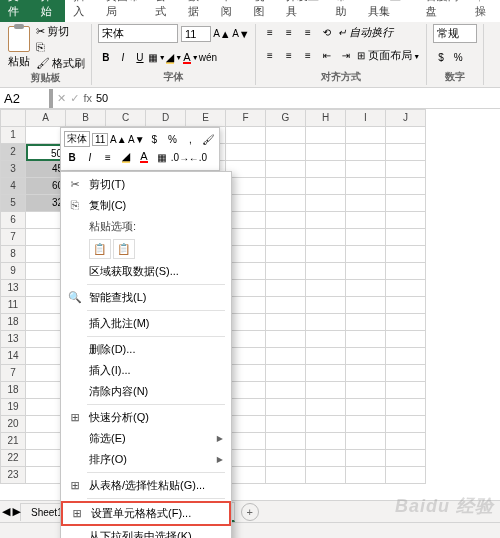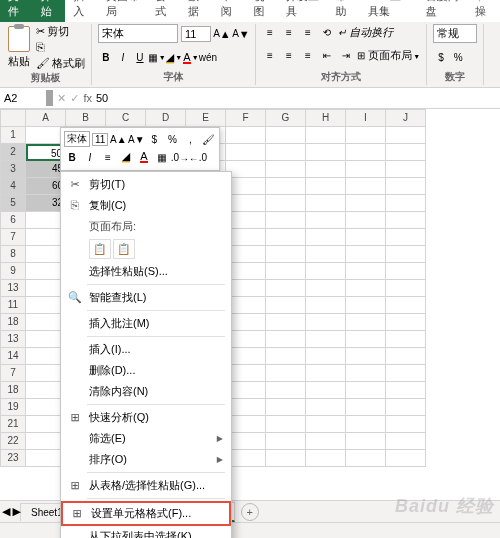--- a/index.html
+++ b/index.html
@@ -22,21 +22,21 @@
 .font-row{display:flex;gap:3px;align-items:center;margin-bottom:2px;}
 .font-select{border:1px solid #ababab;background:#fff;padding:1px 3px;font-size:11px;width:80px;}
 .size-select{border:1px solid #ababab;background:#fff;padding:1px 3px;font-size:11px;width:30px;}
 .btn-sm{width:16px;height:16px;display:inline-flex;align-items:center;justify-content:center;font-size:10px;}
 .btn-row{display:flex;gap:1px;align-items:center;}
 .btn-b{font-weight:bold;}
 .btn-i{font-style:italic;}
 .btn-u{text-decoration:underline;}
 .align-group .btn-row{gap:3px;}
 .namebox-row{height:21px;display:flex;align-items:center;border-bottom:1px solid #d4d4d4;background:#fff;}
-.namebox{width:53px;border-right:7px solid #a3a3a3;padding:2px 4px;font-size:11px;}
+.namebox{width:53px;border-right:4px solid #a3a3a3;padding:2px 4px;font-size:13px;}
 .fx-area{display:flex;align-items:center;gap:4px;padding:0 4px;}
 .fx-label{color:#666;}
 .fx-val{font-size:11px;}
 .sheet{position:relative;}
 .col-headers{display:flex;height:18px;}
 .corner{width:26px;border:1px solid #d4d4d4;background:#f3f2f1;}
 .col-h{width:40px;border:1px solid #d4d4d4;border-left:none;background:#f3f2f1;text-align:center;font-size:10px;line-height:16px;color:#444;}
 .row{display:flex;height:17px;}
 .row-h{width:26px;border:1px solid #d4d4d4;border-top:none;background:#f3f2f1;text-align:center;font-size:10px;line-height:15px;color:#444;}
 .cell{width:40px;border:1px solid #d4d4d4;border-left:none;border-top:none;font-size:10px;line-height:15px;text-align:right;padding-right:2px;}
@@ -405,20 +405,33 @@
         <div class="cell"></div>
         <div class="cell"></div>
         <div class="cell"></div>
         <div class="cell"></div>
         <div class="cell"></div>
         <div class="cell"></div>
         <div class="cell"></div>
         <div class="cell"></div>
       </div>
       <div class="row">
+        <div class="row-h">20</div>
+        <div class="cell"></div>
+        <div class="cell"></div>
+        <div class="cell"></div>
+        <div class="cell"></div>
+        <div class="cell"></div>
+        <div class="cell"></div>
+        <div class="cell"></div>
+        <div class="cell"></div>
+        <div class="cell"></div>
+        <div class="cell"></div>
+      </div>
+      <div class="row">
         <div class="row-h">21</div>
         <div class="cell"></div>
         <div class="cell"></div>
         <div class="cell"></div>
         <div class="cell"></div>
         <div class="cell"></div>
         <div class="cell"></div>
         <div class="cell"></div>
         <div class="cell"></div>
         <div class="cell"></div>
@@ -482,47 +495,47 @@
 
 <div class="context-menu">
   <div class="cm-item">
       <span class="cm-icon">✂</span>
       <span>剪切(T)</span>
     </div>
   <div class="cm-item">
       <span class="cm-icon">⎘</span>
       <span>复制(C)</span>
     </div>
-  <div class="cm-header">页面布局:</div>
+  <div class="cm-header">粘贴选项:</div>
   <div class="cm-paste-opts">
     <span class="paste-opt">📋</span>
     <span class="paste-opt">📋</span>
   </div>
   <div class="cm-item">
       <span class="cm-icon"></span>
-      <span>选择性粘贴(S)...</span>
+      <span>区域获取数据(S)...</span>
     </div>
   <div class="cm-sep"></div>
   <div class="cm-item">
       <span class="cm-icon">🔍</span>
       <span>智能查找(L)</span>
     </div>
   <div class="cm-sep"></div>
   <div class="cm-item">
       <span class="cm-icon"></span>
       <span>插入批注(M)</span>
     </div>
   <div class="cm-sep"></div>
   <div class="cm-item">
       <span class="cm-icon"></span>
+      <span>删除(D)...</span>
+    </div>
+  <div class="cm-item">
+      <span class="cm-icon"></span>
       <span>插入(I)...</span>
-    </div>
-  <div class="cm-item">
-      <span class="cm-icon"></span>
-      <span>删除(D)...</span>
     </div>
   <div class="cm-item">
       <span class="cm-icon"></span>
       <span>清除内容(N)</span>
     </div>
   <div class="cm-sep"></div>
   <div class="cm-item">
       <span class="cm-icon">⊞</span>
       <span>快速分析(Q)</span>
     </div>

